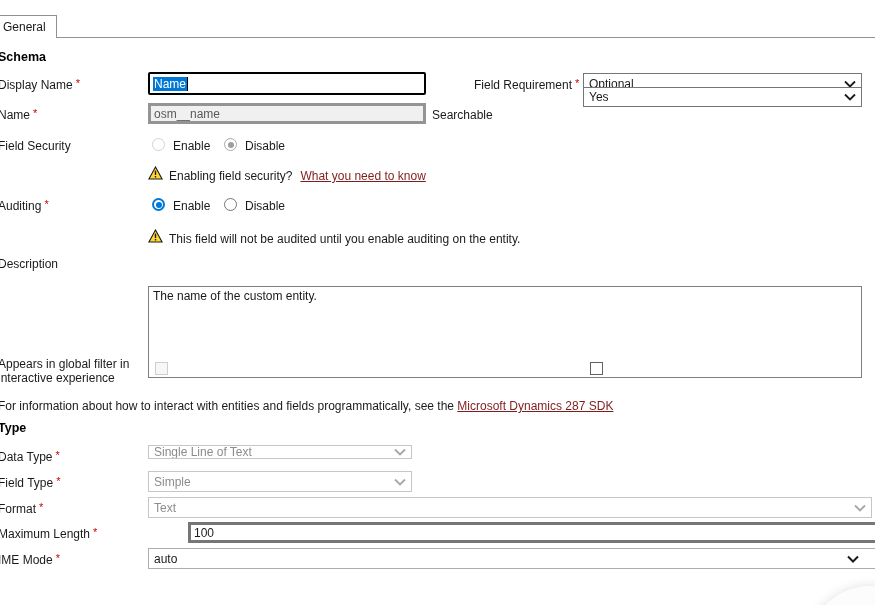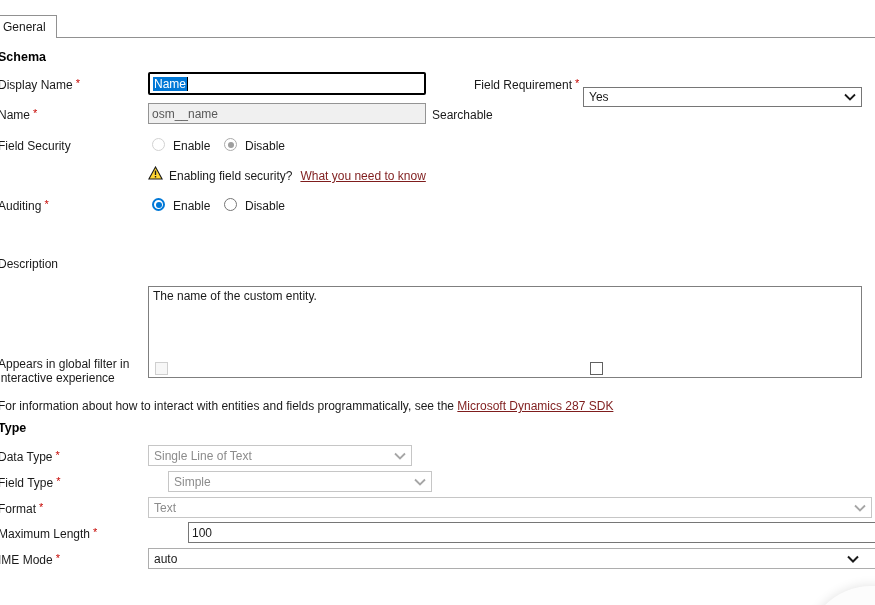--- a/index.html
+++ b/index.html
@@ -11,21 +11,21 @@
   .label.wrap { white-space: normal; line-height: 14px; }
   .req { color: #c50500; margin-left: 3px; font-size: 11px; position: relative; top: -2px; }
 
   .section-title { position: absolute; font-size: 12.5px; font-weight: bold; color: #000; }
 
   .tab { position: absolute; left: -5px; top: 15px; height: 23px; background: #fff;
          border: 1px solid #919191; border-bottom: none; padding: 4px 10px 0 7px;
          font-size: 12px; z-index: 2; }
   .tab-line { position: absolute; left: 48px; right: 0; top: 37px; height: 1px; background: #919191; }
 
-  .textbox { position: absolute; background: #fff; border: 1px solid #14532d;
+  .textbox { position: absolute; background: #fff; border: 3px solid #14532d;
              font-size: 12px; padding: 0 3px; display: flex; align-items: center; overflow: hidden; }
   .textbox.focused { border: 2px solid #000; border-radius: 2px; }
   .textbox.disabled { background: #f0f0f0; color: #595959; border-color: #949494; }
   .selection { background: #0078d7; color: #fff; padding: 0 1px; }
   .caret { display: inline-block; width: 1px; height: 14px; background: #000; margin-left: 0; }
 
   .dropdown { position: absolute; background: #fff; border: 1px solid #767676;
               font-size: 12px; padding: 0 5px; display: flex; align-items: center;
               justify-content: space-between; overflow: hidden; }
   .dropdown.disabled { border-color: #c6c6c6; color: #8c8c8c; }
@@ -74,20 +74,26 @@
     <span>Display Name</span><span class="req">*</span>
   </div>
   <div class="textbox focused" style="left:148px; top:72px; width:278px; height:23px;">
     <span class="selection">Name</span>
       <span class="caret"></span>
   </div>
 
   <div class="label" style="left:432px; top:78px;margin-left:42px;">
     <span>Field Requirement</span><span class="req">*</span>
   </div>
+  <div class="dropdown" style="left:583px; top:73px; width:279px; height:21px;">
+    <span>Optional</span>
+    <span><svg width="12" height="8" viewBox="0 0 12 8">
+          <path d="M1 1.5 L6 6.5 L11 1.5" fill="none" stroke="#1a1a1a" stroke-width="1.8"></path>
+        </svg></span>
+  </div>
 
   <div class="label" style="left:-2px; top:108px;">
     <span>Name</span><span class="req">*</span>
   </div>
   <div class="textbox disabled" style="left:148px; top:103px; width:278px; height:21px;">
     <span>osm__name</span>
   </div>
 
   <div class="label" style="left:432px; top:108px;">Searchable</div>
   <div class="dropdown" style="left:583px; top:87px; width:279px; height:20px;">
@@ -114,50 +120,58 @@
   </div>
 
   <div class="label" style="left:-2px; top:199px;">
     <span>Auditing</span><span class="req">*</span>
   </div>
   <span class="radio sel-blue" style="left:152px; top:198px;"></span>
   <div class="label" style="left:173px; top:199px;">Enable</div>
   <span class="radio" style="left:224px; top:198px;"></span>
   <div class="label" style="left:245px; top:199px;">Disable</div>
 
+  <div class="warnrow" style="left:148px; top:229px;">
+    <span><svg width="15" height="14" viewBox="0 0 15 14">
+          <path d="M7.5 1 L14.1 13 H0.9 Z" fill="#ffd633" stroke="#1a1a1a" stroke-width="1.1"></path>
+          <rect x="6.8" y="4.6" width="1.4" height="4.4" fill="#1a1a1a"></rect>
+          <rect x="6.8" y="10" width="1.4" height="1.5" fill="#1a1a1a"></rect>
+        </svg></span>
+    <span class="txt">This field will not be audited until you enable auditing on the entity.</span>
+  </div>
 
   <div class="label" style="left:-2px; top:257px;">Description</div>
   <textarea class="desc" style="left: 148px; top: 254px; width: 714px; height: 92px;">The name of the custom entity.</textarea>
 
   <div class="label wrap" style="left:-2px; top:357px; width:152px;">Appears in global filter in interactive experience</div>
   <span class="checkbox disabled" style="left:155px; top:362px;"></span>
 
   <span class="checkbox" style="left:590px; top:362px;"></span>
 
   <div class="note" style="left:-2px; top:399px;">
     <span>For information about how to interact with entities and fields programmatically, see the</span>
     <a class="link">Microsoft Dynamics 287 SDK</a>
   </div>
 
   <div class="section-title" style="left:-2px; top:421px;">Type</div>
 
   <div class="label" style="left:-2px; top:450px;">
     <span>Data Type</span><span class="req">*</span>
   </div>
-  <div class="dropdown disabled" style="left:148px; top:445px; width:264px; height:21px;">
+  <div class="dropdown disabled" style="left:148px; top:445px; width:264px; height:14px;">
     <span>Single Line of Text</span>
     <span><svg width="12" height="8" viewBox="0 0 12 8">
           <path d="M1 1.5 L6 6.5 L11 1.5" fill="none" stroke="#a6a6a6" stroke-width="1.8"></path>
         </svg></span>
   </div>
 
   <div class="label" style="left:-2px; top:476px;">
     <span>Field Type</span><span class="req">*</span>
   </div>
-  <div class="dropdown disabled" style="left:148px; top:471px; width:264px; height:21px;margin-left:20px;">
+  <div class="dropdown disabled" style="left:148px; top:471px; width:264px; height:21px;">
     <span>Simple</span>
     <span><svg width="12" height="8" viewBox="0 0 12 8">
           <path d="M1 1.5 L6 6.5 L11 1.5" fill="none" stroke="#a6a6a6" stroke-width="1.8"></path>
         </svg></span>
   </div>
 
   <div class="label" style="left:-2px; top:502px;">
     <span>Format</span><span class="req">*</span>
   </div>
   <div class="dropdown disabled" style="left:148px; top:497px; width:724px; height:21px;">

